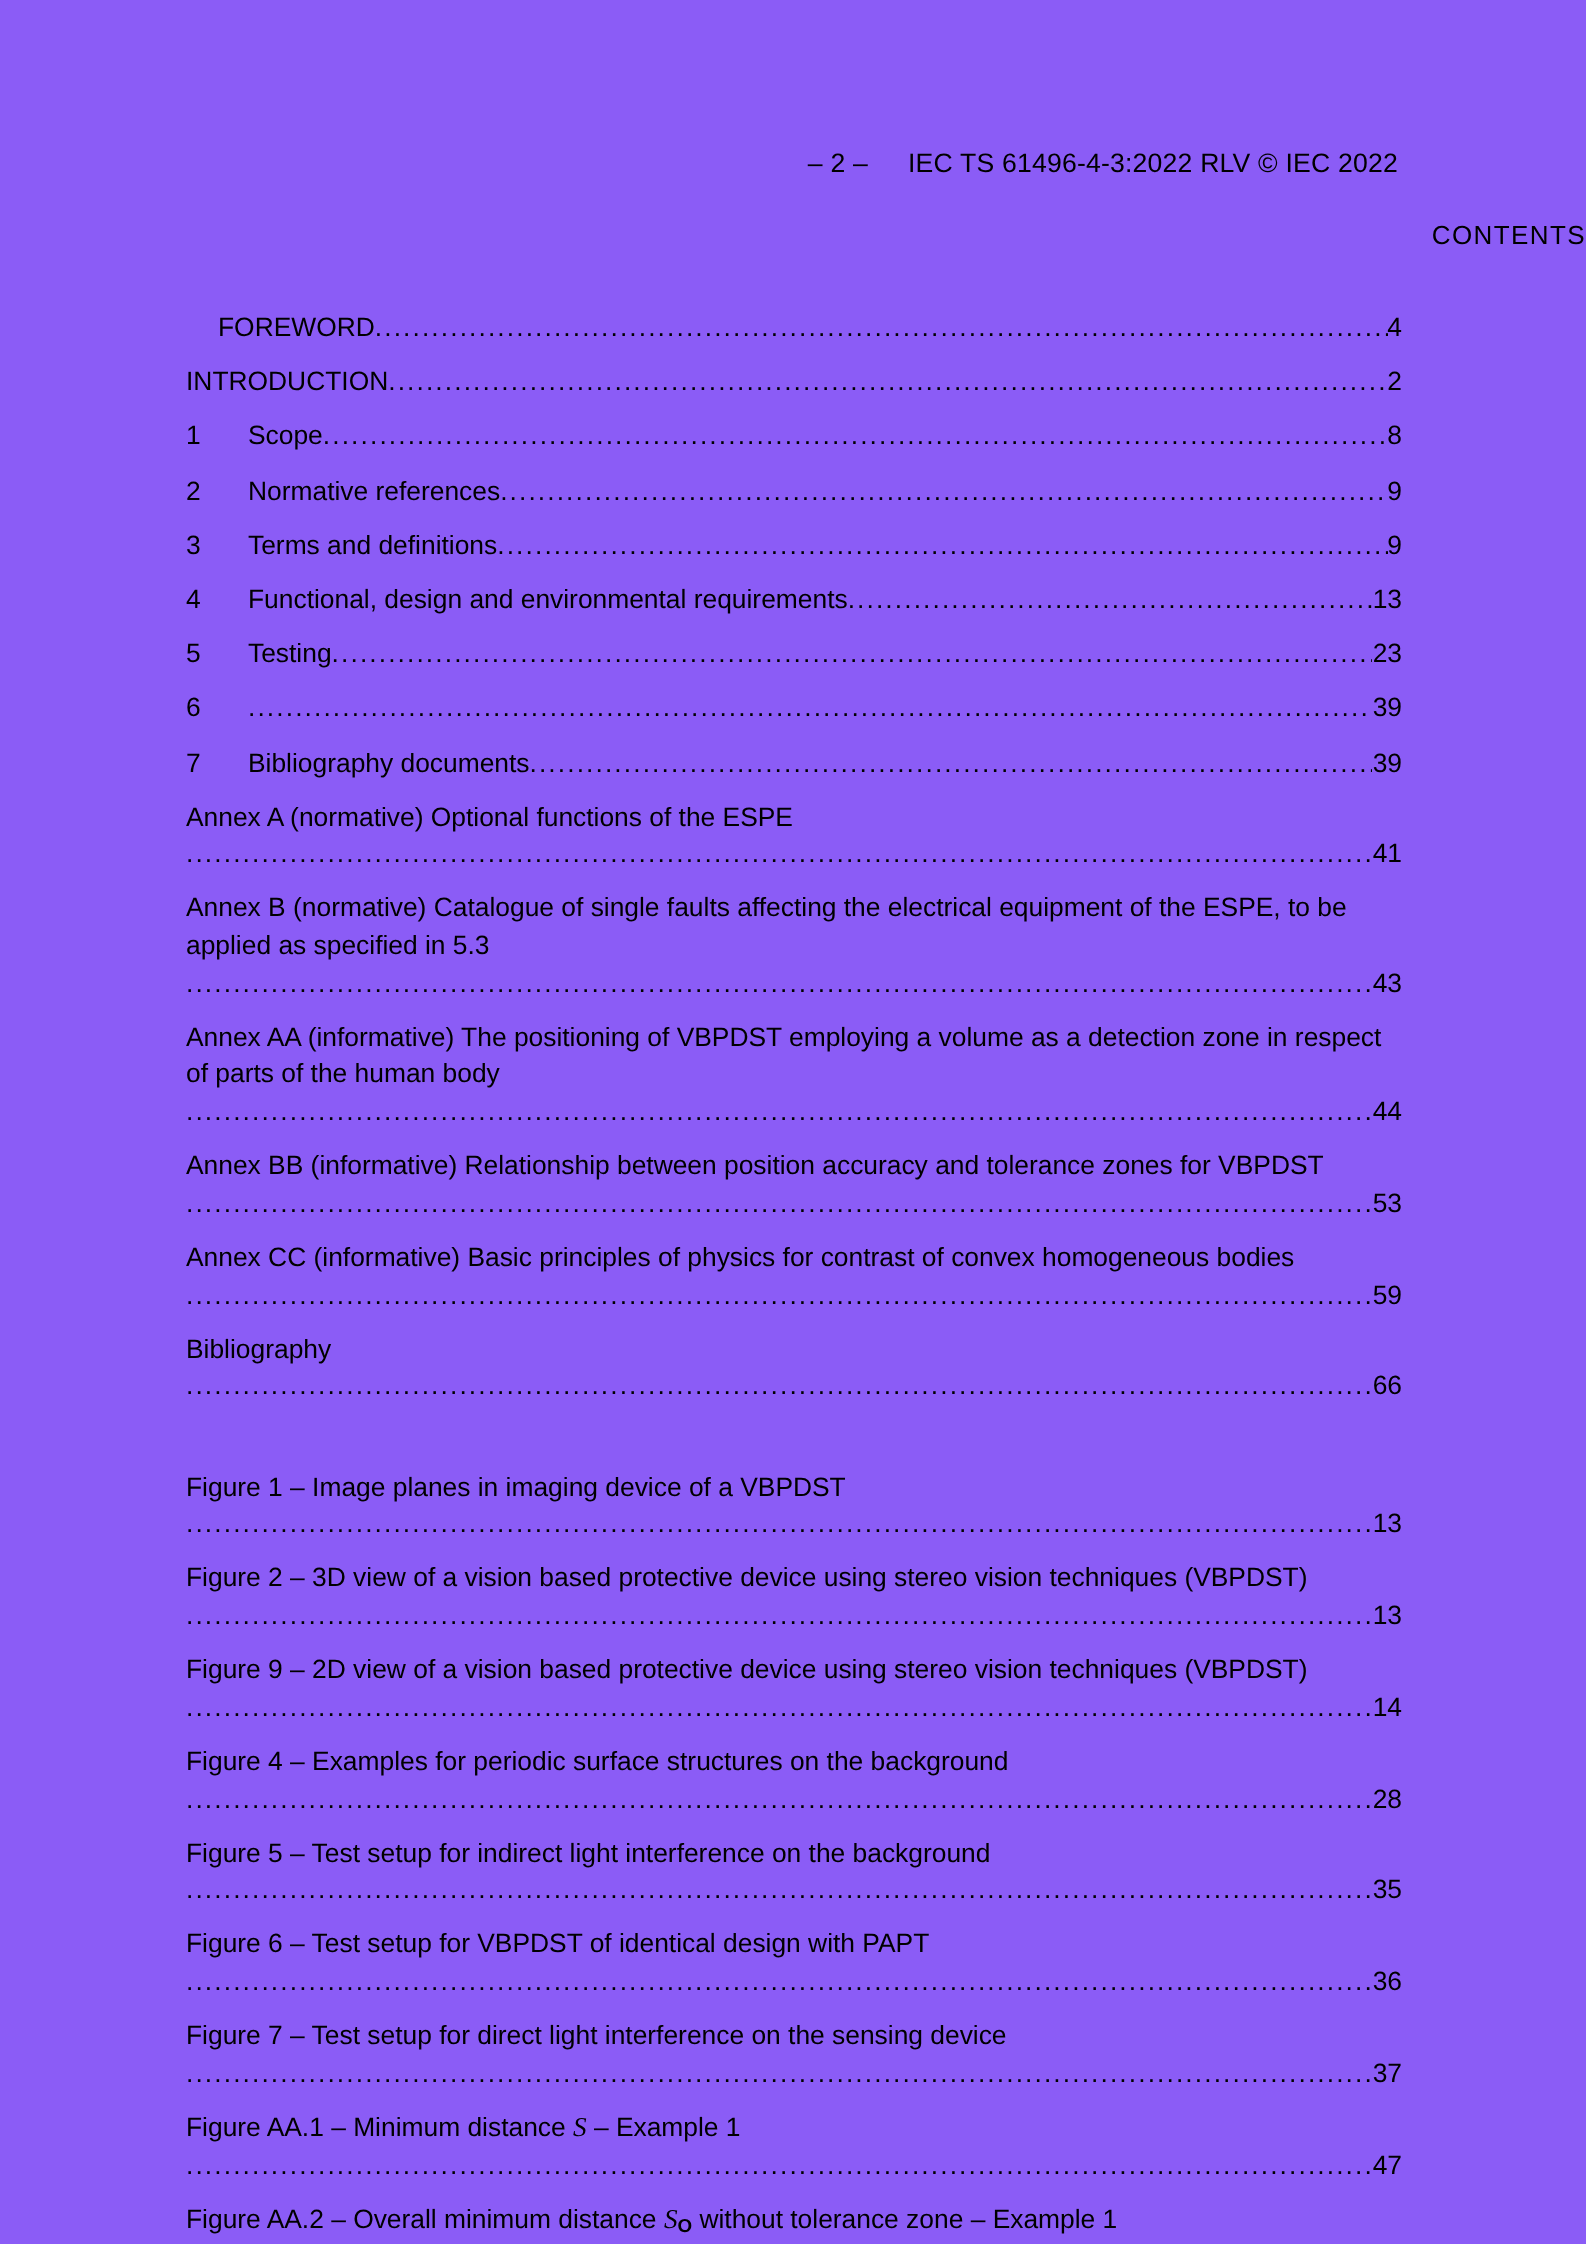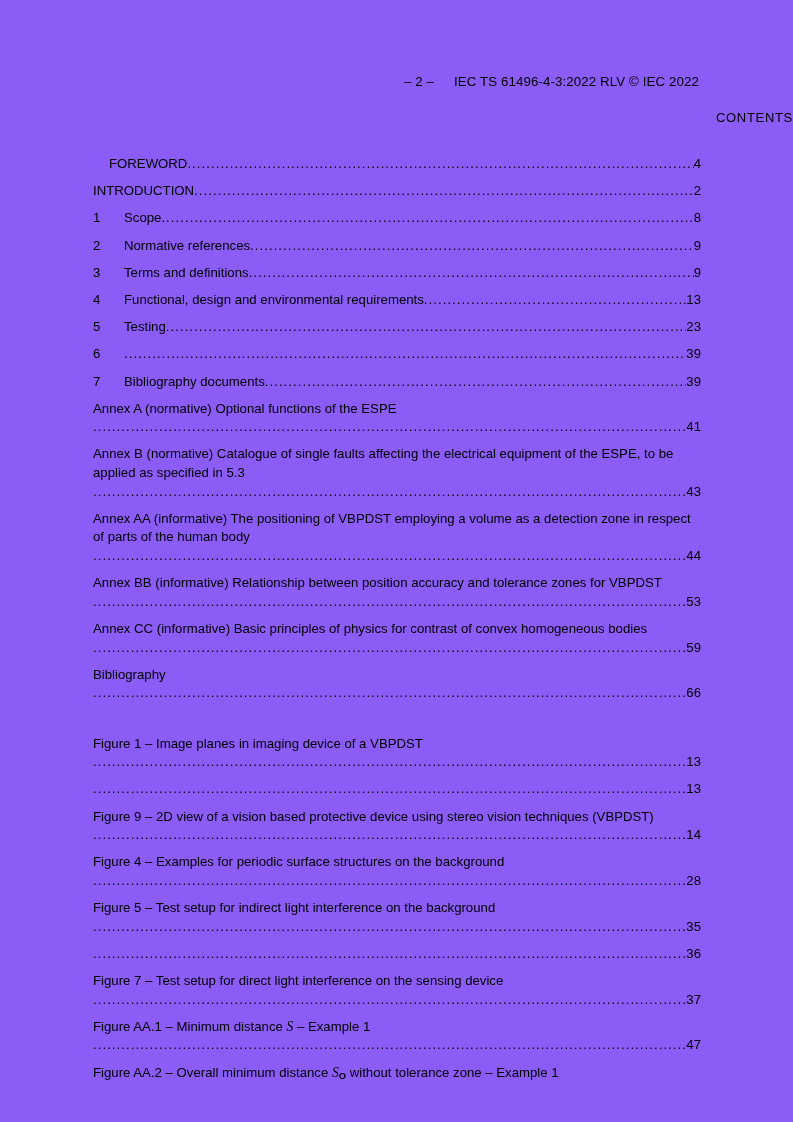--- a/index.html
+++ b/index.html
@@ -220,37 +220,37 @@
             <span class="leader">....................................................................................................................................................................................................................................................................</span>
             <span class="pageno">66</span>
           </span></div>
       </div>
     <div class="gap-block"></div>
     <div id="toc-figures">
         <div class="toc-entry wrap-entry"><span class="textblock">Figure 1 – Image planes in imaging device of a VBPDST</span><span style="display: inline-flex; align-items: baseline; width: 100%;">
             <span class="leader">....................................................................................................................................................................................................................................................................</span>
             <span class="pageno">13</span>
           </span></div>
-        <div class="toc-entry wrap-entry"><span style="display: inline-flex; align-items: baseline; width: 100%;">
+        <div class="toc-entry wrap-entry"><span class="textblock">Figure 2 – 3D view of a vision based protective device using stereo vision techniques (VBPDST)</span><span style="display: inline-flex; align-items: baseline; width: 100%;">
             <span class="leader">....................................................................................................................................................................................................................................................................</span>
             <span class="pageno">13</span>
           </span></div>
         <div class="toc-entry wrap-entry"><span class="textblock">Figure 9 – 2D view of a vision based protective device using stereo vision techniques (VBPDST)</span><span style="display: inline-flex; align-items: baseline; width: 100%;">
             <span class="leader">....................................................................................................................................................................................................................................................................</span>
             <span class="pageno">14</span>
           </span></div>
         <div class="toc-entry wrap-entry"><span class="textblock">Figure 4 – Examples for periodic surface structures on the background</span><span style="display: inline-flex; align-items: baseline; width: 100%;">
             <span class="leader">....................................................................................................................................................................................................................................................................</span>
             <span class="pageno">28</span>
           </span></div>
         <div class="toc-entry wrap-entry"><span class="textblock">Figure 5 – Test setup for indirect light interference on the background</span><span style="display: inline-flex; align-items: baseline; width: 100%;">
             <span class="leader">....................................................................................................................................................................................................................................................................</span>
             <span class="pageno">35</span>
           </span></div>
-        <div class="toc-entry wrap-entry"><span style="display: inline-flex; align-items: baseline; width: 100%;">
+        <div class="toc-entry wrap-entry"><span class="textblock">Figure 6 – Test setup for VBPDST of identical design with PAPT</span><span style="display: inline-flex; align-items: baseline; width: 100%;">
             <span class="leader">....................................................................................................................................................................................................................................................................</span>
             <span class="pageno">36</span>
           </span></div>
         <div class="toc-entry wrap-entry"><span class="textblock">Figure 7 – Test setup for direct light interference on the sensing device</span><span style="display: inline-flex; align-items: baseline; width: 100%;">
             <span class="leader">....................................................................................................................................................................................................................................................................</span>
             <span class="pageno">37</span>
           </span></div>
         <div class="toc-entry wrap-entry"><span class="textblock">Figure AA.1 – Minimum distance <span class="sym">S</span> – Example 1</span><span style="display: inline-flex; align-items: baseline; width: 100%;">
             <span class="leader">....................................................................................................................................................................................................................................................................</span>
             <span class="pageno">47</span>

